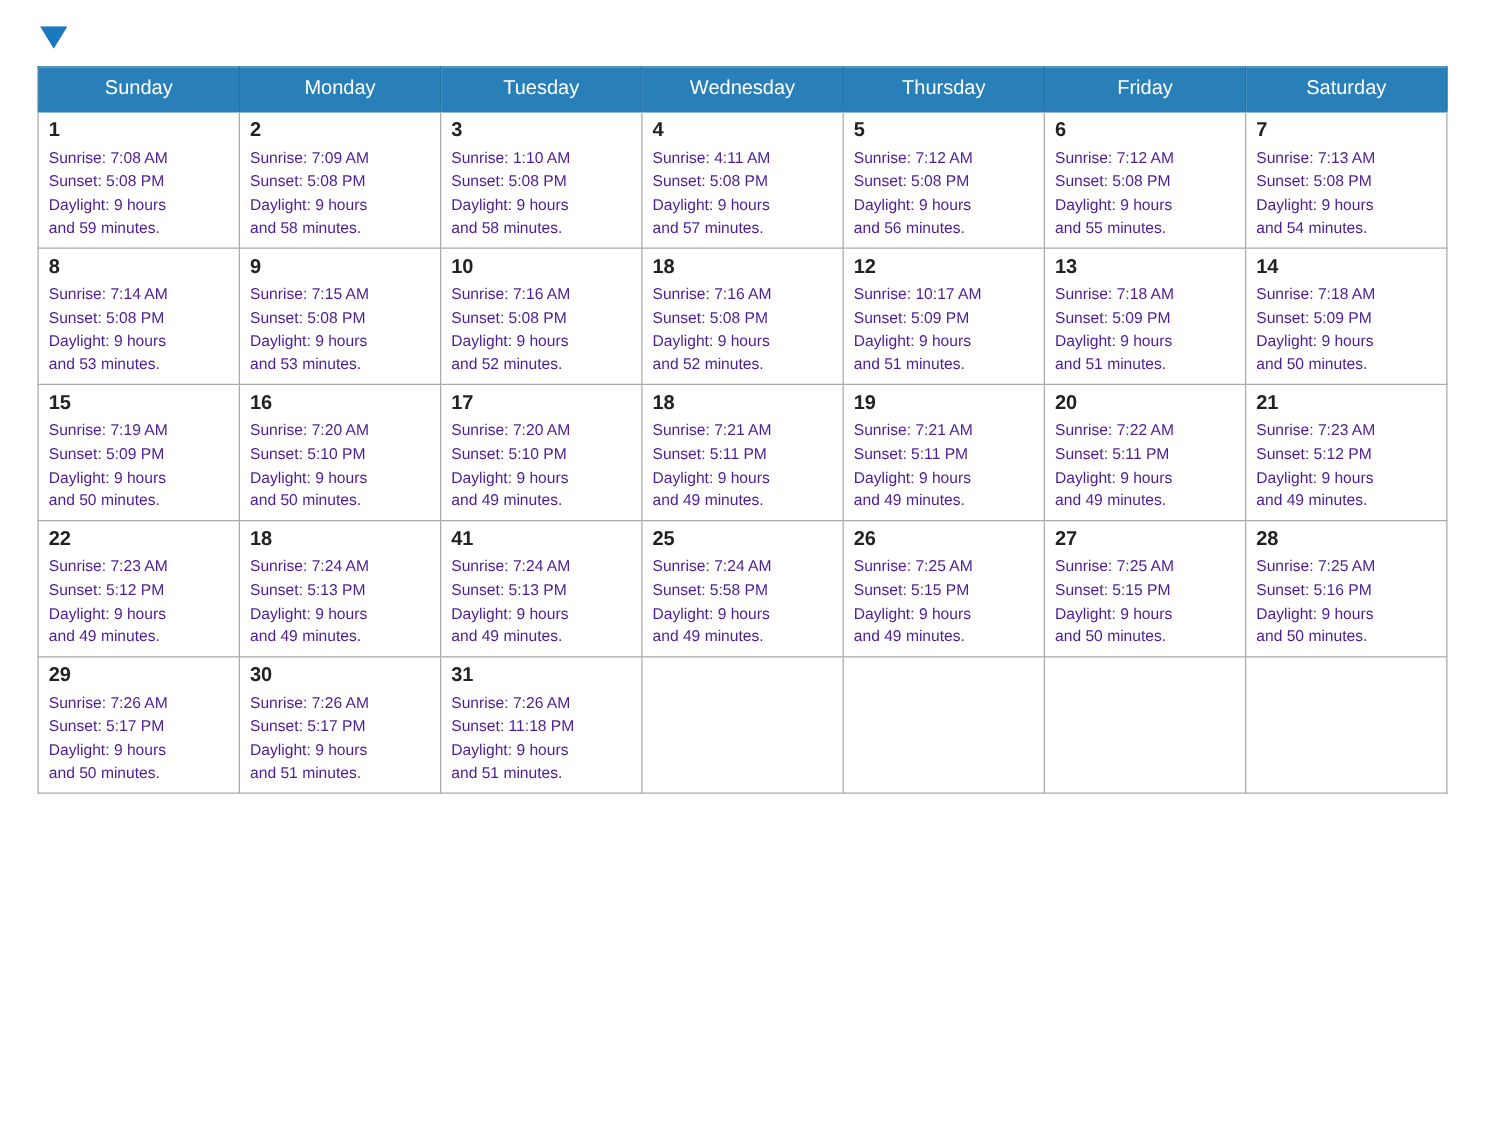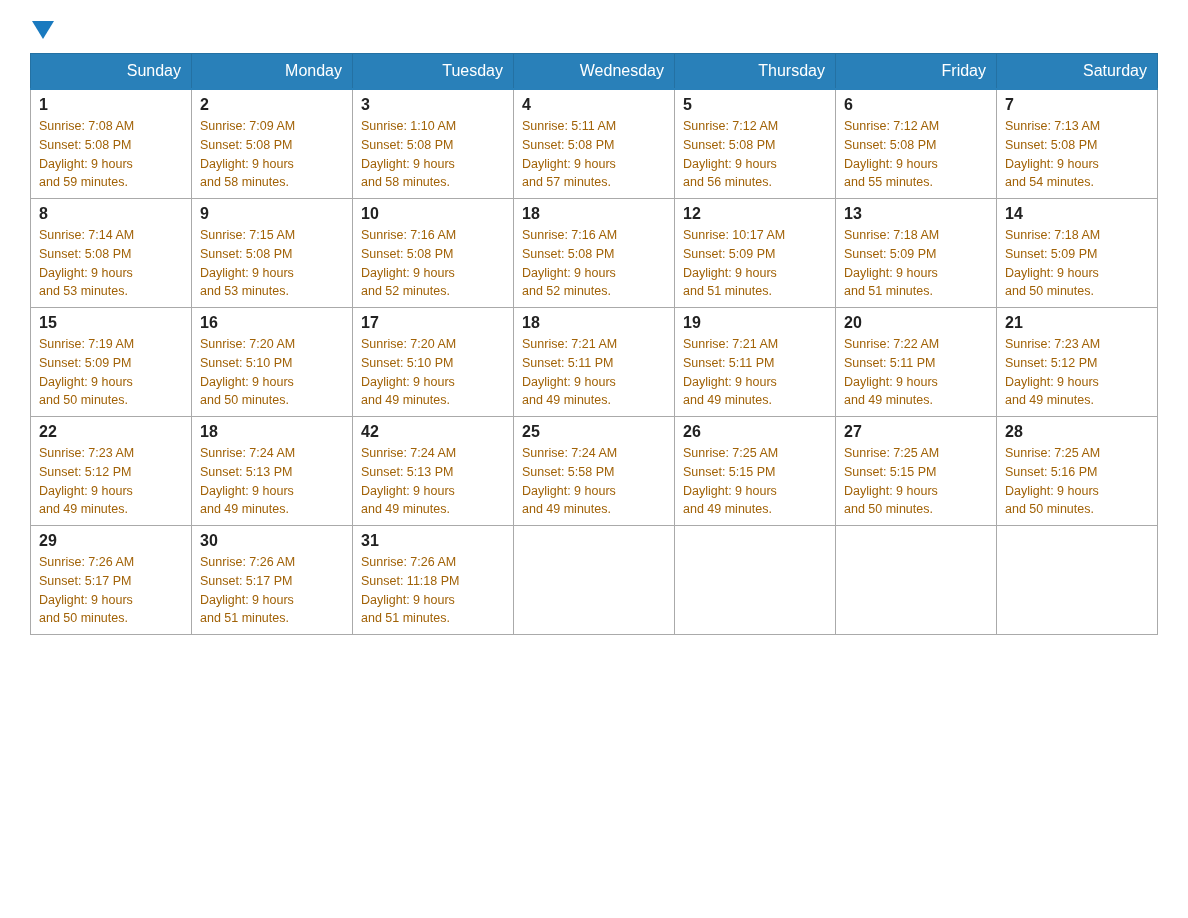--- a/index.html
+++ b/index.html
@@ -53,21 +53,21 @@
       width: 100%;
       border-collapse: collapse;
       margin-top: 8px;
     }
     .calendar-table th {
       background-color: #2980b9;
       color: #fff;
       font-size: 16px;
       font-weight: normal;
       padding: 8px 10px;
-      text-align: right;
+      text-align: center;
       border: 1px solid #2471a3;
     }
     .calendar-table td {
       border: 1px solid #aaa;
       vertical-align: top;
       padding: 6px 8px;
       width: 14.28%;
       min-height: 100px;
       font-size: 13px;
       color: #333;
@@ -75,21 +75,21 @@
     .day-number {
       font-size: 16px;
       font-weight: bold;
       color: #222;
       margin-bottom: 3px;
       display: block;
     }
     .day-info {
       font-size: 12.5px;
       line-height: 1.5;
-      color: #a16207;
+      color: #4c1d95;
     }
     .empty-cell {
       background: #fff;
     }
     .row-border-top td {
       border-top: 2px solid #2980b9;
     }
     .logo-row {
       display: flex;
       align-items: center;
@@ -151,21 +151,21 @@
         <div class="day-info">
           <span>Sunrise: 1:10 AM</span><br>
           <span>Sunset: 5:08 PM</span><br>
           <span>Daylight: 9 hours</span><br>
           <span>and 58 minutes.</span>
         </div>
       </td>
         <td>
         <span class="day-number">4</span>
         <div class="day-info">
-          <span>Sunrise: 5:11 AM</span><br>
+          <span>Sunrise: 4:11 AM</span><br>
           <span>Sunset: 5:08 PM</span><br>
           <span>Daylight: 9 hours</span><br>
           <span>and 57 minutes.</span>
         </div>
       </td>
         <td>
         <span class="day-number">5</span>
         <div class="day-info">
           <span>Sunrise: 7:12 AM</span><br>
           <span>Sunset: 5:08 PM</span><br>
@@ -335,21 +335,21 @@
         <td>
         <span class="day-number">18</span>
         <div class="day-info">
           <span>Sunrise: 7:24 AM</span><br>
           <span>Sunset: 5:13 PM</span><br>
           <span>Daylight: 9 hours</span><br>
           <span>and 49 minutes.</span>
         </div>
       </td>
         <td>
-        <span class="day-number">42</span>
+        <span class="day-number">41</span>
         <div class="day-info">
           <span>Sunrise: 7:24 AM</span><br>
           <span>Sunset: 5:13 PM</span><br>
           <span>Daylight: 9 hours</span><br>
           <span>and 49 minutes.</span>
         </div>
       </td>
         <td>
         <span class="day-number">25</span>
         <div class="day-info">

